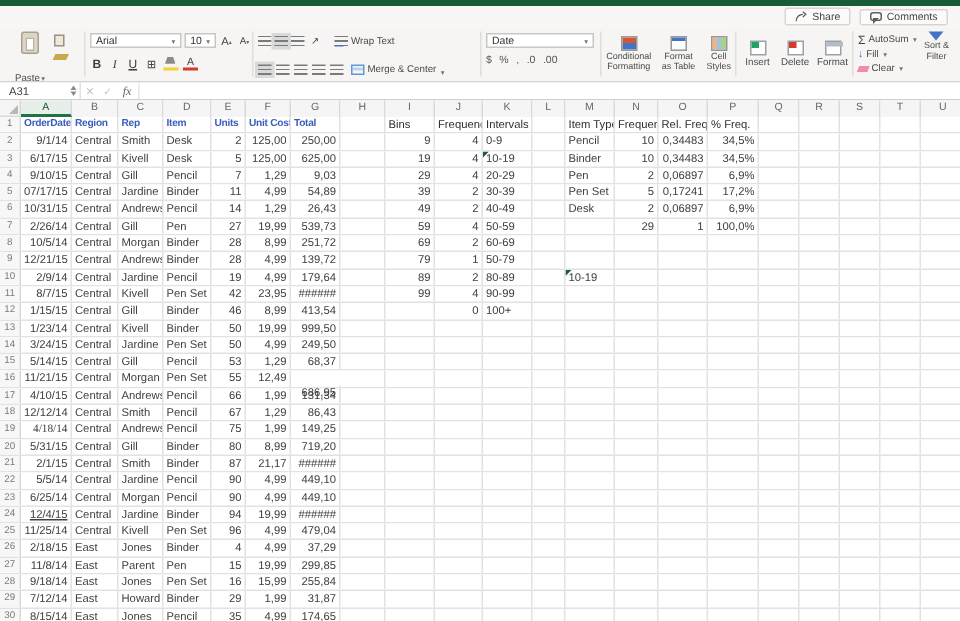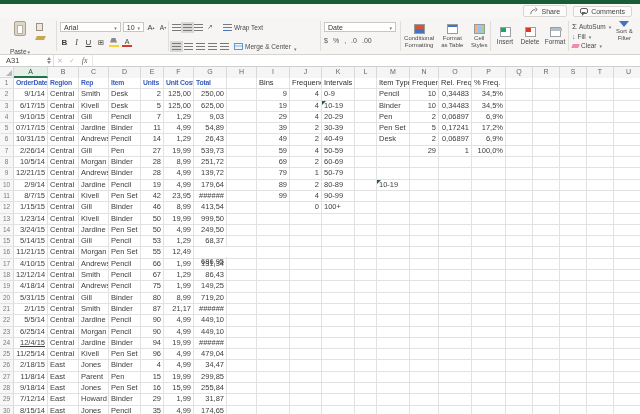--- a/index.html
+++ b/index.html
@@ -742,21 +742,21 @@
           <div class="cell" style="width: 33px;"></div>
           <div class="cell" style="width: 34px;"></div>
           <div class="cell" style="width: 27px;"></div>
           <div class="cell" style="width: 27px;"></div>
           <div class="cell" style="width: 27px;"></div>
           <div class="cell" style="width: 27px;"></div>
           <div class="cell" style="width: 30px;"></div>
         </div>
         <div class="trow">
           <div class="rownum">19</div>
-          <div class="cell r" style="width: 34px;">4/18/14</div>
+          <div class="cell r" style="width: 34px; font-family: Liberation Serif, serif;">4/18/14</div>
           <div class="cell" style="width: 31px;">Central</div>
           <div class="cell" style="width: 30px;">Andrews</div>
           <div class="cell" style="width: 32px;">Pencil</div>
           <div class="cell r" style="width: 23px;">75</div>
           <div class="cell r" style="width: 30px;">1,99</div>
           <div class="cell r" style="width: 33px;">149,25</div>
           <div class="cell" style="width: 30px;"></div>
           <div class="cell" style="width: 33px;"></div>
           <div class="cell" style="width: 32px;"></div>
           <div class="cell" style="width: 33px;"></div>
@@ -916,21 +916,21 @@
           <div class="cell" style="width: 30px;"></div>
         </div>
         <div class="trow">
           <div class="rownum">26</div>
           <div class="cell r" style="width: 34px;">2/18/15</div>
           <div class="cell" style="width: 31px;">East</div>
           <div class="cell" style="width: 30px;">Jones</div>
           <div class="cell" style="width: 32px;">Binder</div>
           <div class="cell r" style="width: 23px;">4</div>
           <div class="cell r" style="width: 30px;">4,99</div>
-          <div class="cell r" style="width: 33px;">34,47</div>
+          <div class="cell r" style="width: 33px;">37,29</div>
           <div class="cell" style="width: 30px;"></div>
           <div class="cell" style="width: 33px;"></div>
           <div class="cell" style="width: 32px;"></div>
           <div class="cell" style="width: 33px;"></div>
           <div class="cell" style="width: 22px;"></div>
           <div class="cell" style="width: 33px;"></div>
           <div class="cell" style="width: 29px;"></div>
           <div class="cell" style="width: 33px;"></div>
           <div class="cell" style="width: 34px;"></div>
           <div class="cell" style="width: 27px;"></div>

